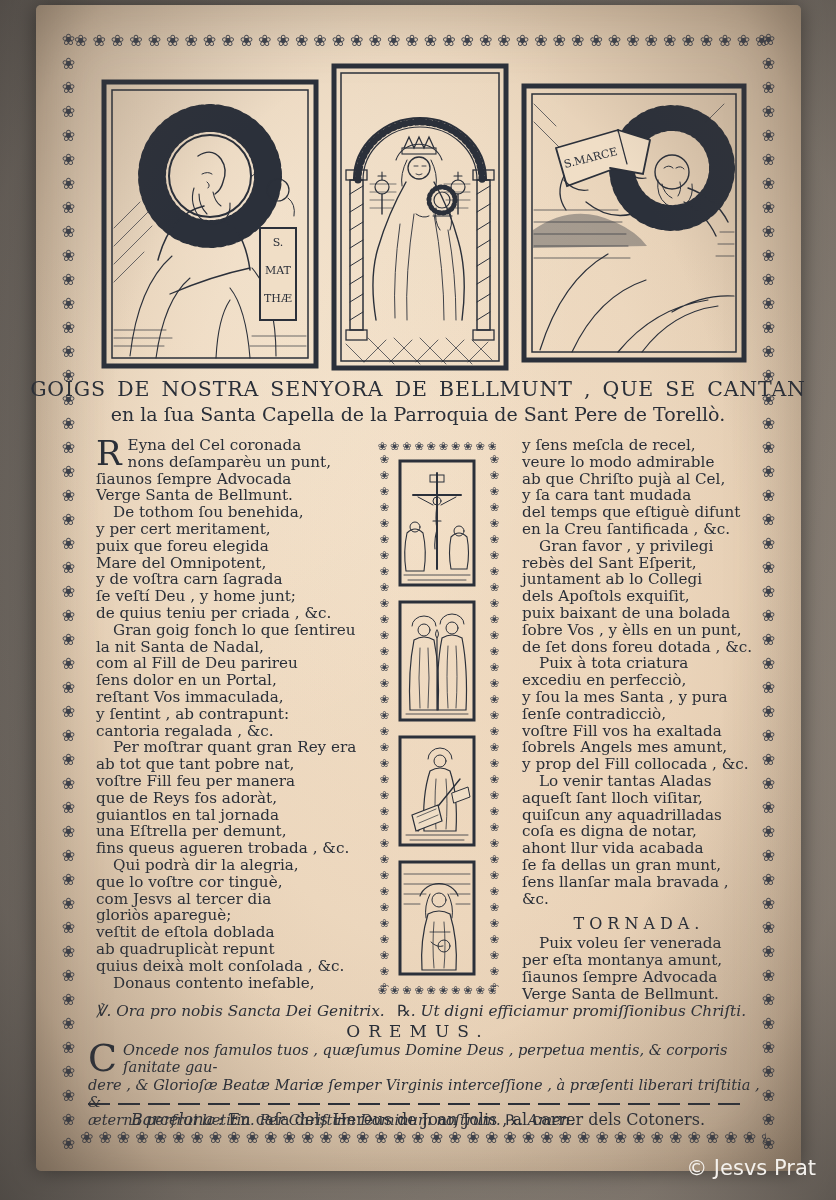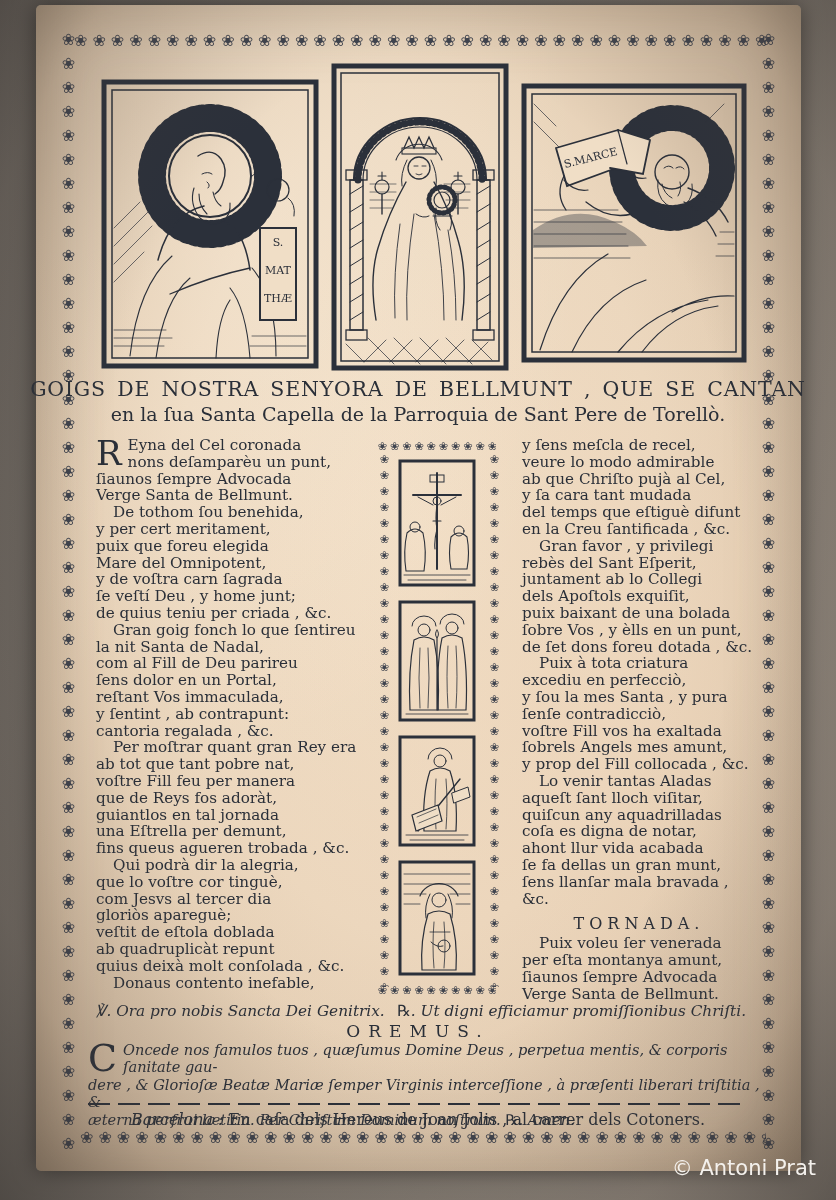--- a/index.html
+++ b/index.html
@@ -333,14 +333,14 @@
   <div class="prayer ink"><span class="dropcap">C</span><span>Oncede nos famulos tuos , quæſumus Domine Deus , perpetua mentis, &amp; corporis ſanitate gau-
 dere , &amp; Glorioſæ Beatæ Mariæ ſemper Virginis interceſſione , à præſenti liberari triſtitia , &amp;
 æterna perfrui lætitia. Per Chriſtum Dominum noſtrum. ℞. Amen.</span></div>
 
   <div class="rule-dashed"></div>
   <div class="imprint ink">
     <span class="place">Barcelona :</span><span> En caſa dels Hereus de Joan Jolis , al carrer dels Cotoners.</span>
   </div>
 
   <div class="vignette"></div>
-  <div class="watermark">© Antoni Prat</div>
+  <div class="watermark">© Jesvs Prat</div>
 </div>
 
 </body></html>

